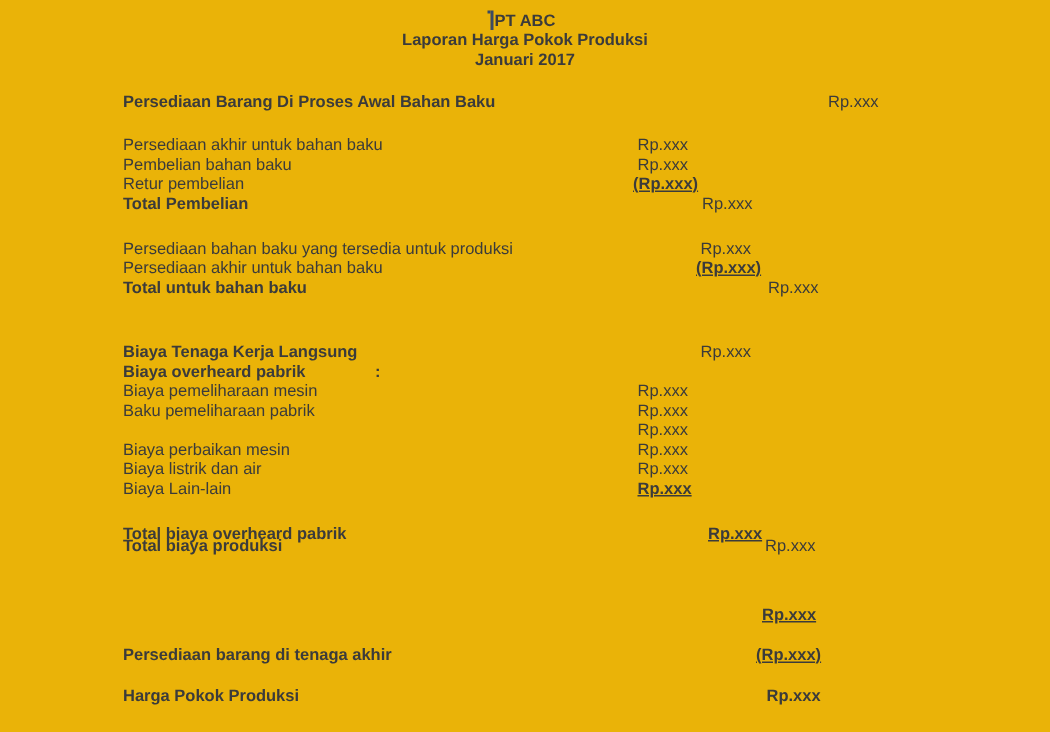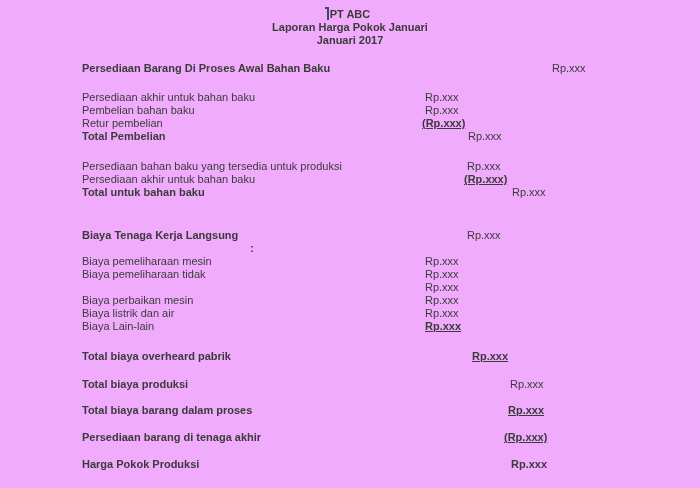--- a/index.html
+++ b/index.html
@@ -5,21 +5,21 @@
   * { margin: 0; padding: 0; box-sizing: border-box; }
   html, body { background: #ffffff; }
   body {
     width: 700px; height: 488px;
     font-family: "Liberation Sans", sans-serif;
     overflow: hidden;
   }
   .doc {
     position: relative;
     width: 700px; height: 488px;
-    background: #f0abfc;
+    background: #eab308;
     color: #3b3b3b;
     font-size: 11px;
     line-height: 13px;
   }
   .line { position: absolute; left: 0; width: 100%; height: 13px; }
   .center { text-align: center; }
   .label { position: absolute; left: 82px; white-space: nowrap; }
   .amount { position: absolute; white-space: nowrap; }
   .colon { position: absolute; left: 250px; white-space: nowrap; font-weight: bold; }
   .b { font-weight: bold; }
@@ -35,21 +35,21 @@
   }
 </style>
 </head>
 <body>
 
 <div class="doc">
 
   <span class="caret"></span>
 
   <div class="line center b" style="top:8px">PT ABC</div>
-  <div class="line center b" style="top:21px">Laporan Harga Pokok Januari</div>
+  <div class="line center b" style="top:21px">Laporan Harga Pokok Produksi</div>
   <div class="line center b" style="top:34px">Januari 2017</div>
 
   <div class="line" style="top:62px">
     <span class="label b">Persediaan Barang Di Proses Awal Bahan Baku</span>
     <span class="amount" style="left:552px">Rp.xxx</span>
   </div>
 
   <div class="line" style="top:91px">
     <span class="label">Persediaan akhir untuk bahan baku</span>
     <span class="amount" style="left:425px">Rp.xxx</span>
@@ -84,30 +84,31 @@
     <span class="label b">Total untuk bahan baku</span>
     <span class="amount" style="left:512px">Rp.xxx</span>
   </div>
 
   <div class="line" style="top:229px">
     <span class="label b">Biaya Tenaga Kerja Langsung</span>
     <span class="amount" style="left:467px">Rp.xxx</span>
   </div>
 
   <div class="line" style="top:242px">
+    <span class="label b">Biaya overheard pabrik</span>
     <span class="colon">:</span>
   </div>
 
   <div class="line" style="top:255px">
     <span class="label">Biaya pemeliharaan mesin</span>
     <span class="amount" style="left:425px">Rp.xxx</span>
   </div>
 
   <div class="line" style="top:268px">
-    <span class="label">Biaya pemeliharaan tidak</span>
+    <span class="label">Baku pemeliharaan pabrik</span>
     <span class="amount" style="left:425px">Rp.xxx</span>
   </div>
 
   <div class="line" style="top:281px">
     <span class="amount" style="left:425px">Rp.xxx</span>
   </div>
 
   <div class="line" style="top:294px">
     <span class="label">Biaya perbaikan mesin</span>
     <span class="amount" style="left:425px">Rp.xxx</span>
@@ -121,27 +122,26 @@
   <div class="line" style="top:320px">
     <span class="label">Biaya Lain-lain</span>
     <span class="amount u" style="left:425px">Rp.xxx</span>
   </div>
 
   <div class="line" style="top:350px">
     <span class="label b">Total biaya overheard pabrik</span>
     <span class="amount u" style="left:472px">Rp.xxx</span>
   </div>
 
-  <div class="line" style="top:378px">
+  <div class="line" style="top:358px">
     <span class="label b">Total biaya produksi</span>
     <span class="amount" style="left:510px">Rp.xxx</span>
   </div>
 
   <div class="line" style="top:404px">
-    <span class="label b">Total biaya barang dalam proses</span>
     <span class="amount u" style="left:508px">Rp.xxx</span>
   </div>
 
   <div class="line" style="top:431px">
     <span class="label b">Persediaan barang di tenaga akhir</span>
     <span class="amount u" style="left:504px">(Rp.xxx)</span>
   </div>
 
   <div class="line" style="top:458px">
     <span class="label b">Harga Pokok Produksi</span>

